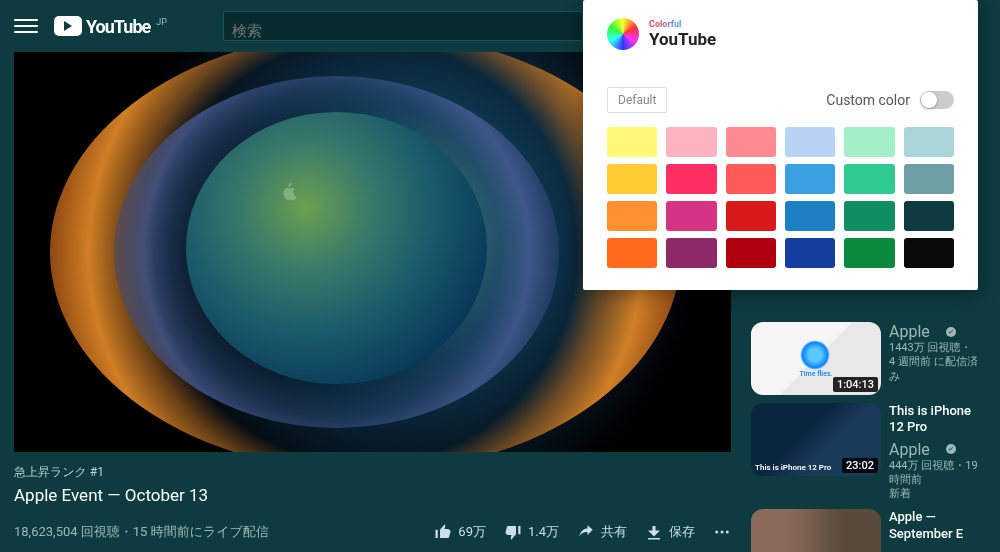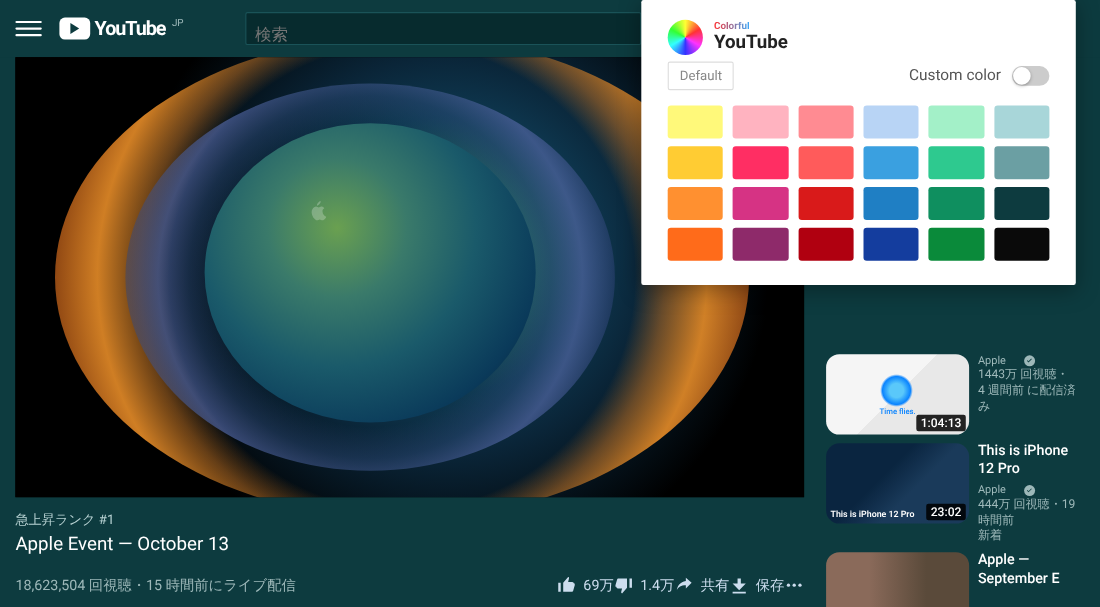--- a/index.html
+++ b/index.html
@@ -18,37 +18,37 @@
 .left{flex:1}
 .player{width:100%;height:400px;background:radial-gradient(circle at 55% 45%,#5a8a4a 0%,#2a6a6a 12%,#0e3850 28%,#0a2538 40%,#000 65%),#000;position:relative;overflow:hidden}
 .orb-outer{position:absolute;left:5%;top:-5%;width:88%;height:110%;border-radius:50%;background:radial-gradient(circle at 50% 50%,transparent 55%,rgba(200,120,40,.5) 62%,rgba(230,140,40,.9) 72%,rgba(180,80,20,.7) 85%,transparent 95%)}
 .orb-mid{position:absolute;left:14%;top:6%;width:62%;height:88%;border-radius:50%;background:radial-gradient(circle at 50% 50%,transparent 48%,rgba(50,80,130,.4) 58%,rgba(80,100,160,.7) 68%,rgba(30,50,100,.4) 82%,transparent 92%)}
 .orb-inner{position:absolute;left:24%;top:15%;width:42%;height:68%;border-radius:50%;background:radial-gradient(circle at 40% 35%,#6aa050 0%,#3a7a6a 25%,#1a5a6a 50%,#0a3a5a 75%,#051525 100%)}
 .apple-logo{position:absolute;left:37%;top:32%;width:20px;height:24px;opacity:.25}
 .meta{padding:12px 0}
 .trend{font-size:12px;color:#b8d2d3}
 .title{font-size:17px;font-weight:400;margin-top:4px}
 .stats-row{display:flex;justify-content:space-between;align-items:center;margin-top:18px;font-size:13px;color:#9db8b9}
-.actions{display:flex;align-items:center}
+.actions{display:flex;gap:18px;align-items:center}
 .action{display:flex;align-items:center;gap:6px;cursor:pointer;font-size:13px;color:#cde}
 .icon{width:18px;height:18px;fill:#cde}
 .right{width:235px}
 .sidebar-item{display:flex;gap:8px;margin-bottom:8px;cursor:pointer}
 .thumb{width:130px;height:73px;background:#fff;position:relative;flex-shrink:0;border-radius:12px;overflow:hidden}
 .thumb.t1{background:linear-gradient(135deg,#f5f5f5 50%,#e8e8e8 50%);display:flex;align-items:center;justify-content:center;color:#0a84ff;font-size:7px;text-align:center;font-weight:500}
 .thumb.t2{background:linear-gradient(135deg,#0a2540 40%,#1a3a5a 60%);display:flex;align-items:flex-end;padding:4px;color:#fff;font-size:8px;font-weight:600}
 .thumb.t3{background:linear-gradient(90deg,#8a6a5a 30%,#5a4a3a 70%)}
 .duration{position:absolute;bottom:3px;right:3px;background:rgba(0,0,0,.85);color:#fff;font-size:11px;padding:1px 4px;border-radius:2px;font-weight:500}
 .sinfo{flex:1;font-size:12px}
 .stitle{font-size:13px;font-weight:500;color:#fff;line-height:1.25;margin-bottom:4px;overflow:hidden}
-.schannel{color:#9db8b9;font-size:10px;display:flex;align-items:center;gap:15px}
+.schannel{color:#9db8b9;font-size:16px;display:flex;align-items:center;gap:15px}
 .verify{width:12px;height:12px;fill:#9db8b9}
 .sviews{color:#9db8b9;font-size:11px;line-height:1.3}
 .popup{position:absolute;top:0;right:22px;width:395px;background:#fff;border-radius:2px;box-shadow:0 4px 20px rgba(0,0,0,.35);padding:18px 24px 22px;z-index:100}
-.popup-head{display:flex;align-items:center;gap:10px;margin-bottom:6px}
+.popup-head{display:flex;align-items:center;gap:10px;margin-bottom:37px}
 .popup-logo{width:32px;height:32px;border-radius:50%;background:conic-gradient(#ff3,#f33,#f3f,#33f,#3ff,#3f3,#ff3)}
 .popup-title{line-height:1.1}
 .popup-title-colorful{font-size:9px;font-weight:700;background:linear-gradient(90deg,#f33,#3af,#3c3);-webkit-background-clip:text;-webkit-text-fill-color:transparent}
 .popup-title-yt{font-size:17px;font-weight:700;color:#222}
 .popup-row{display:flex;justify-content:space-between;align-items:center;margin-bottom:14px}
 .default-btn{font-size:12px;color:#888;background:#fff;border:1px solid #ddd;padding:5px 10px;border-radius:2px;cursor:pointer}
 .custom-color{display:flex;align-items:center;gap:10px;color:#555;font-size:14px}
 .toggle{width:34px;height:18px;background:#ccc;border-radius:9px;position:relative;cursor:pointer}
 .toggle::after{content:"";position:absolute;width:16px;height:16px;background:#fff;border-radius:50%;top:1px;left:1px;box-shadow:0 1px 3px rgba(0,0,0,.3)}
 .swatch-grid{display:grid;grid-template-columns:repeat(6,1fr);gap:7px 9px}

